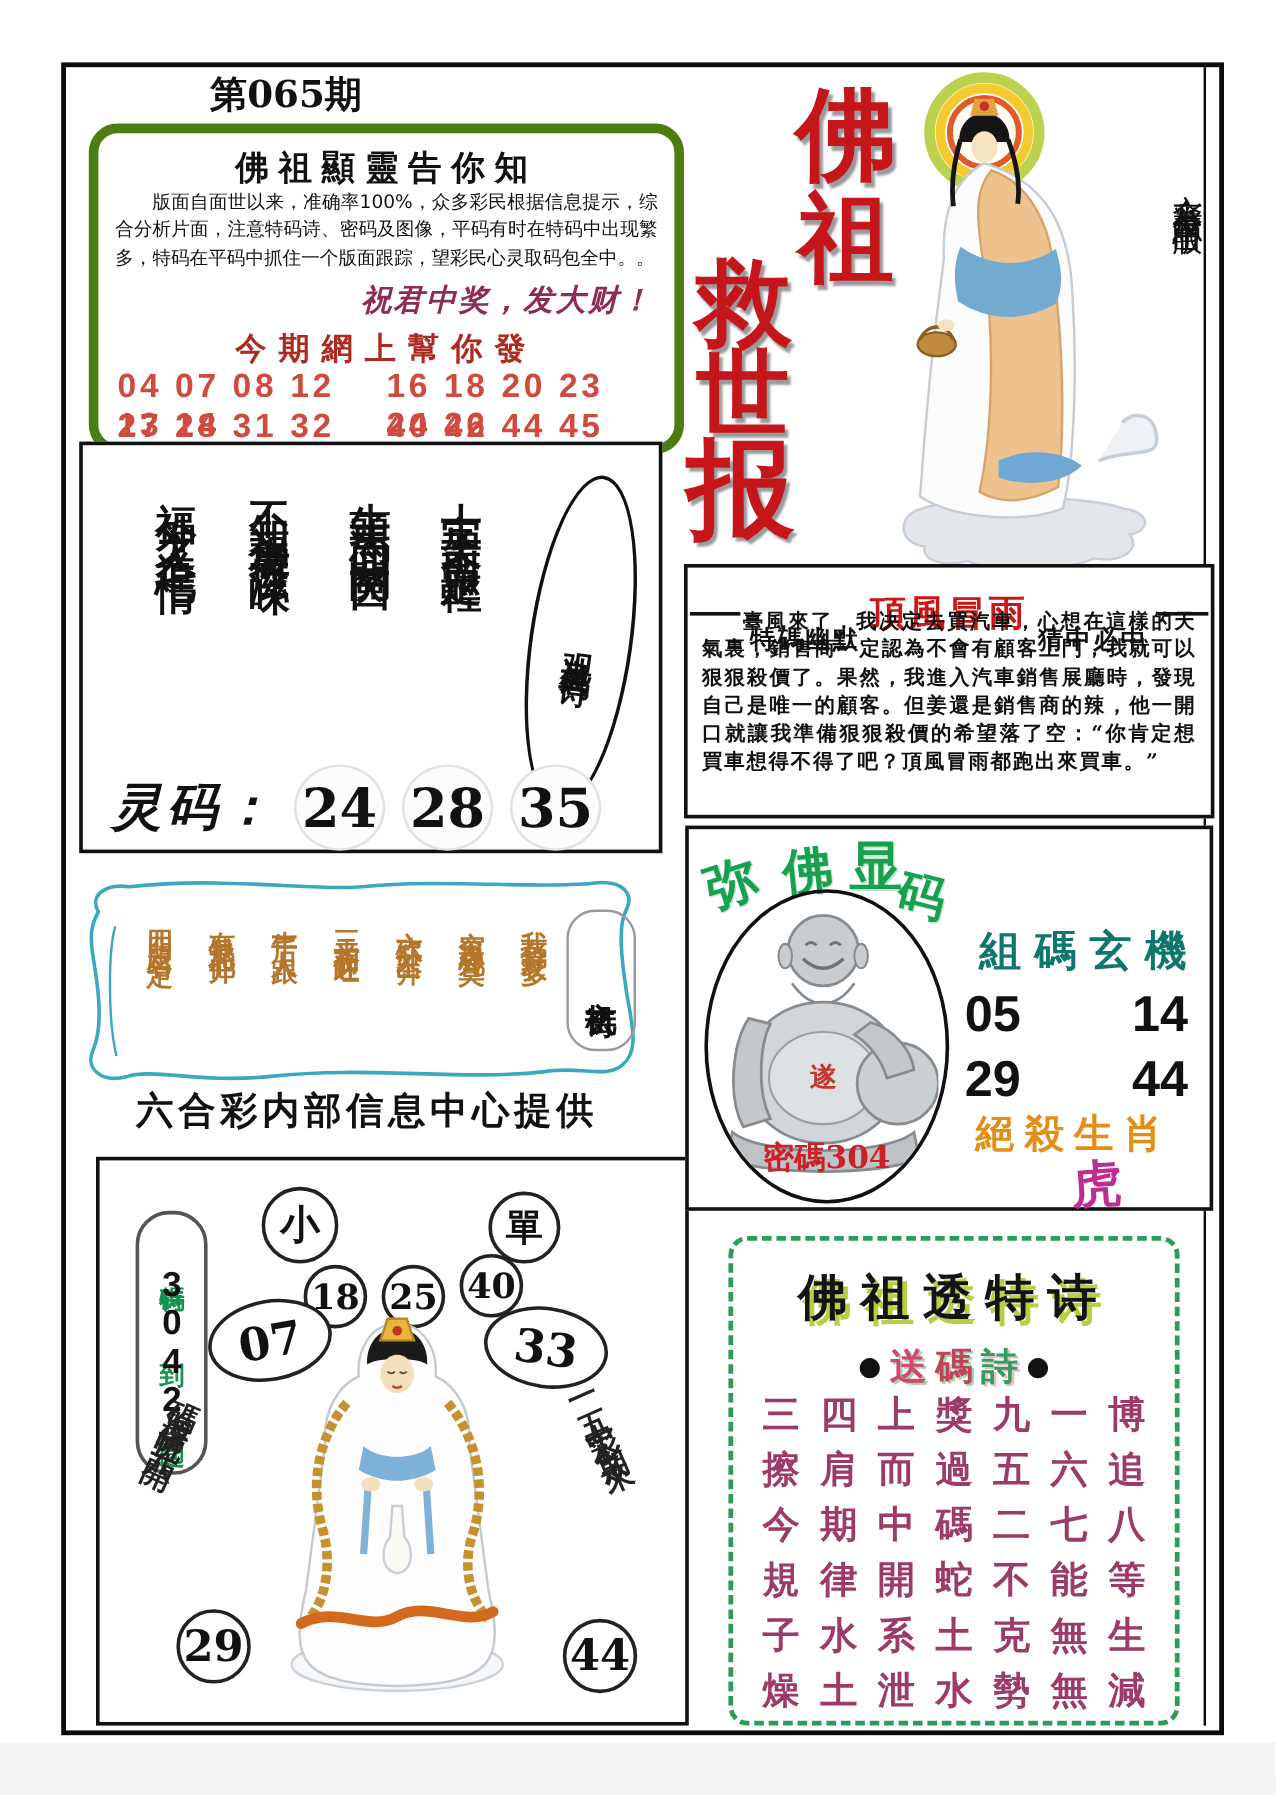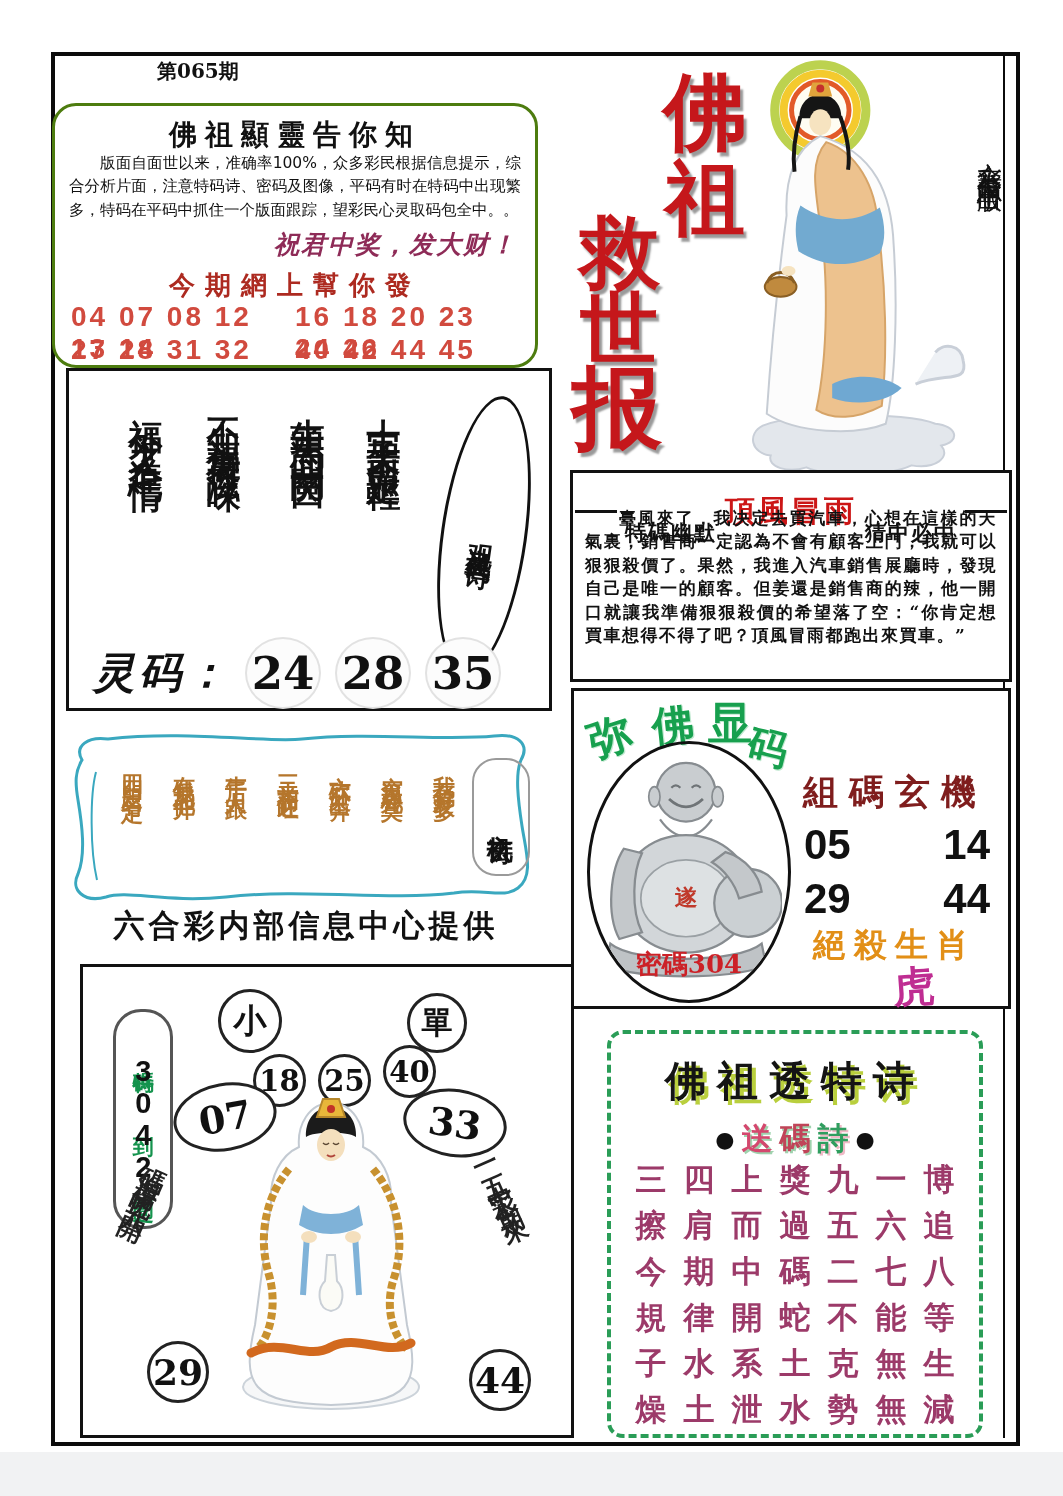--- a/index.html
+++ b/index.html
@@ -3,25 +3,25 @@
 <meta charset="utf-8">
 <style>
   html,body{margin:0;padding:0;background:#fff;}
   .page{position:relative;width:1063px;height:1496px;background:#fff;overflow:hidden;
         font-family:"DejaVu Sans","Liberation Sans",sans-serif;color:#111;}
   .kai{font-family:"DejaVu Serif","Liberation Serif",serif;font-weight:bold;}
   .abs{position:absolute;}
   .top-line{left:72px;top:6px;font-size:34px;font-weight:bold;color:#e8151a;letter-spacing:1px;}
   .frame{left:51px;top:52px;width:961px;height:1386px;border:4px solid #0b0b0b;}
   .frame-inner-line{left:1003px;top:56px;width:2px;height:1382px;background:#0b0b0b;}
-  .issue{left:157px;top:58px;font-size:20px;font-weight:bold;}
+  .issue{left:175px;top:58px;font-size:31px;font-weight:bold;}
   .bottom-margin{left:0;top:1452px;width:1063px;height:44px;background:#f1f2f3;}
 
   
-  .announce{left:52px;top:103px;width:480px;height:259px;border:3px solid #4d7c0f;border-radius:24px;background:#fff;}
+  .announce{left:74px;top:103px;width:480px;height:259px;border:8px solid #4d7c0f;border-radius:24px;background:#fff;}
   .announce-title{left:0;right:0;top:10px;text-align:center;font-size:28px;font-weight:bold;letter-spacing:8px;}
   .announce-body{left:14px;top:46px;width:452px;font-size:15.5px;line-height:1.5;text-align:justify;text-indent:2em;}
   .blessing{right:18px;top:122px;font-size:25px;font-style:italic;font-weight:bold;color:#8e2b57;letter-spacing:2px;}
   .announce-sub{left:0;right:0;top:162px;text-align:center;color:#ad2a20;font-size:26px;font-weight:bold;letter-spacing:10px;}
   .numrow{left:16px;width:448px;display:flex;justify-content:space-between;
           font-size:28px;font-weight:bold;color:#d14a3e;letter-spacing:3px;font-family:"Liberation Sans",sans-serif;}
   .numrow1{top:195px;} .numrow2{top:228px;}
 
   
   .lingma{left:66px;top:368px;width:480px;height:337px;border:3px solid #111;background:#fff;}
@@ -67,21 +67,21 @@
   .humor-label{font-size:21px;font-weight:bold;letter-spacing:2px;margin-top:44px;}
   .humor-title{font-size:30px;font-weight:bold;color:#cc1616;letter-spacing:3px;text-align:right;}
   .humor-body{left:12px;top:34px;width:412px;font-size:17px;line-height:1.38;letter-spacing:1.5px;
               text-align:justify;text-indent:2em;}
 
   
   .mifo{left:571px;top:688px;width:434px;height:315px;border:3px solid #111;background:#fff;}
   .mifo-cal{position:absolute;color:#17a04e;font-weight:bold;text-shadow:1px 1px 0 #bfe8cf;line-height:1;}
   .mifo-oval{left:13px;top:50px;width:198px;height:256px;border:3px solid #111;border-radius:50%;overflow:hidden;}
   .mifo-pass{left:40px;top:256px;width:150px;text-align:center;font-size:26px;font-weight:bold;color:#cc2127;}
-  .group-title{left:216px;top:78px;width:210px;text-align:center;font-size:35px;font-weight:bold;color:#7f1d1d;letter-spacing:11px;}
+  .group-title{left:216px;top:78px;width:210px;text-align:right;font-size:35px;font-weight:bold;color:#0f766e;letter-spacing:11px;}
   .group-row{position:absolute;left:230px;width:186px;display:flex;justify-content:space-between;
              font-size:42px;font-weight:bold;font-family:"Liberation Sans",sans-serif;}
   .kill-title{left:212px;top:232px;width:218px;text-align:center;font-size:33px;font-weight:bold;color:#e28f17;letter-spacing:8px;}
   .zodiac{left:300px;top:268px;width:80px;text-align:center;font-size:42px;font-weight:bold;color:#bf2d92;transform:rotate(-4deg);}
 
   
   .toute{left:607px;top:1030px;width:368px;height:400px;border:4px dashed #2a9d57;border-radius:16px;background:#fff;}
   .toute-title{left:0;right:0;top:20px;text-align:center;font-size:41px;font-weight:bold;letter-spacing:11px;
                color:#141414;text-shadow:4px 4px 0 #b9cf3d;}
   .toute-sub{left:0;right:0;top:84px;display:flex;align-items:center;justify-content:center;gap:7px;}

